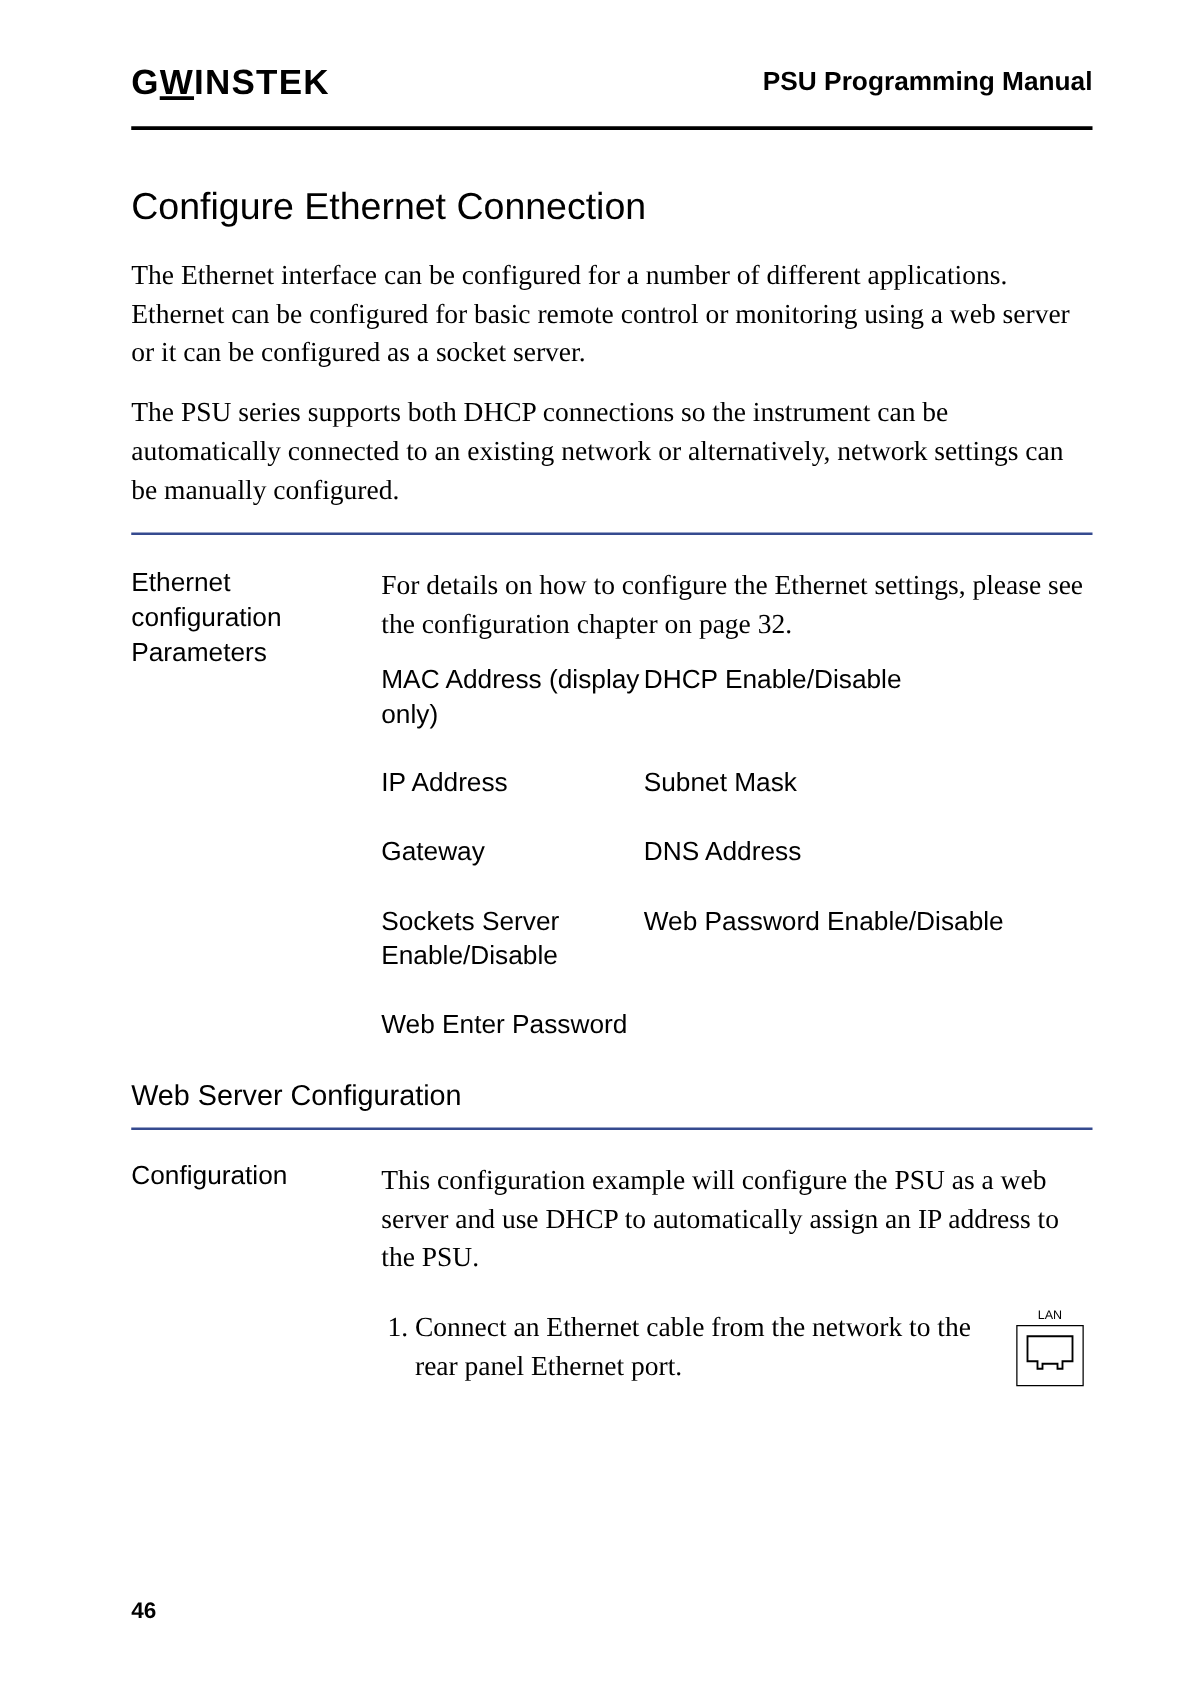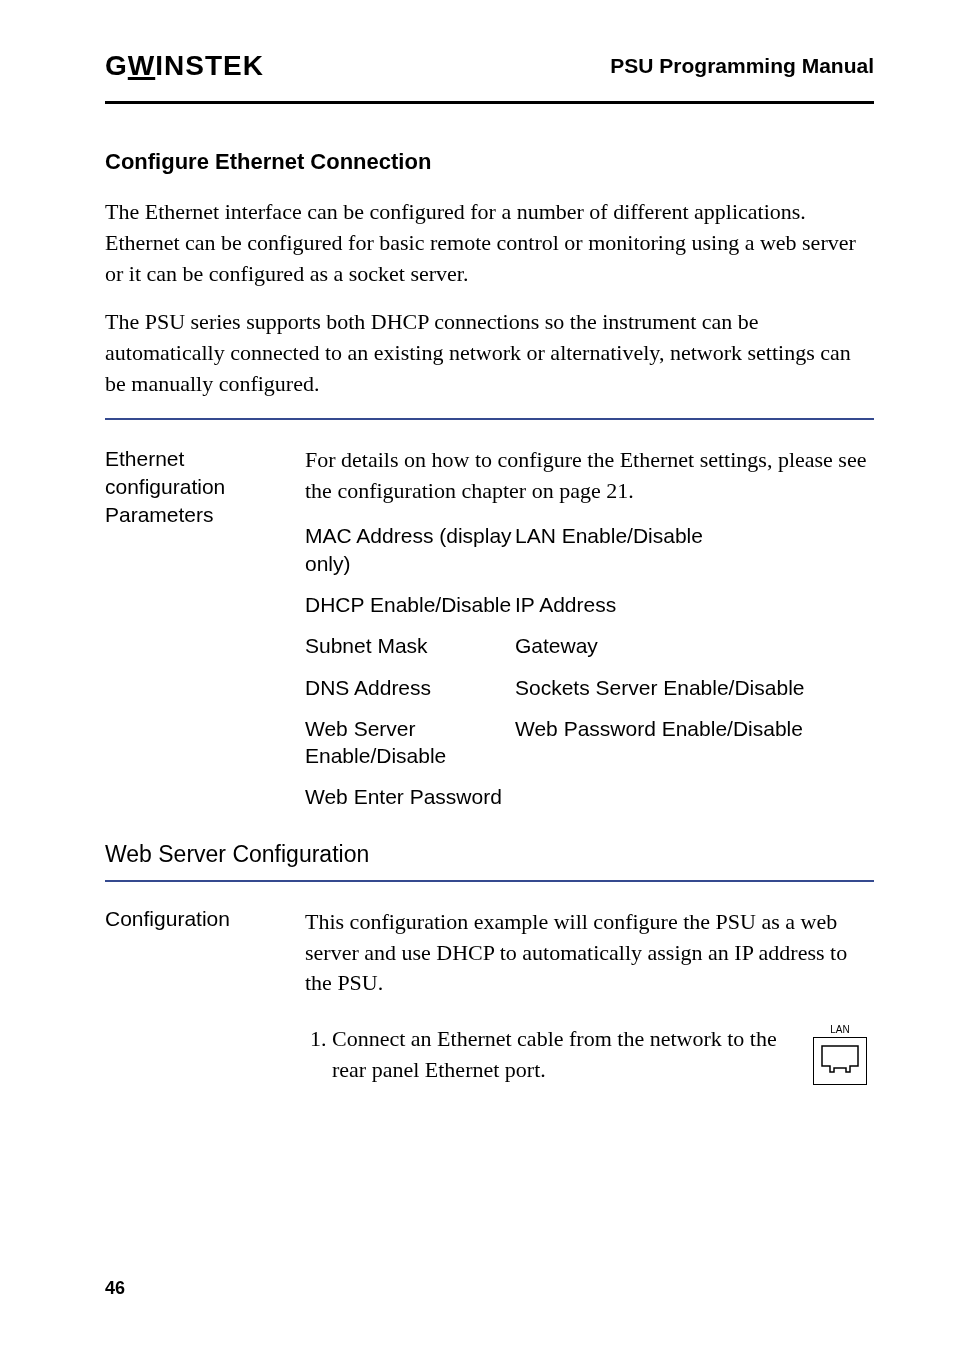--- a/index.html
+++ b/index.html
@@ -33,22 +33,22 @@
       text-decoration: underline;
       text-decoration-thickness: 3px;
     }
     .header-title {
       font-family: Arial, Helvetica, sans-serif;
       font-size: 21px;
       font-weight: bold;
     }
     .section-title {
       font-family: Arial, Helvetica, sans-serif;
-      font-size: 22px;
-      font-weight: bold;
+      font-size: 30px;
+      font-weight: normal;
       margin-bottom: 22px;
     }
     .body-text {
       font-size: 22px;
       line-height: 1.4;
       margin-bottom: 18px;
     }
     .section-divider {
       border: none;
       border-top: 2px solid #354a8f;
@@ -70,21 +70,21 @@
       flex: 1;
     }
     .param-intro {
       font-size: 22px;
       line-height: 1.4;
       margin-bottom: 16px;
     }
     .param-grid {
       display: grid;
       grid-template-columns: 210px 1fr;
-      row-gap: 14px;
+      row-gap: 28px;
       font-family: Arial, Helvetica, sans-serif;
       font-size: 21px;
       line-height: 1.3;
     }
     .param-grid-full {
       grid-column: 1 / 3;
       font-family: Arial, Helvetica, sans-serif;
       font-size: 21px;
     }
     .subsection-title {
@@ -165,31 +165,29 @@
 <div class="section-title">Configure Ethernet Connection</div>
 
 <p class="body-text">The Ethernet interface can be configured for a number of different applications. Ethernet can be configured for basic remote control or monitoring using a web server or it can be configured as a socket server.</p>
 <p class="body-text">The PSU series supports both DHCP connections so the instrument can be automatically connected to an existing network or alternatively, network settings can be manually configured.</p>
 
 <hr class="section-divider">
 
 <div class="param-section">
   <div class="param-label">Ethernet configuration Parameters</div>
   <div class="param-content">
-    <div class="param-intro">For details on how to configure the Ethernet settings, please see the configuration chapter on page 21.</div>
+    <div class="param-intro">For details on how to configure the Ethernet settings, please see the configuration chapter on page 32.</div>
     <div class="param-grid">
       <div>MAC Address (display only)</div>
-      <div>LAN Enable/Disable</div>
       <div>DHCP Enable/Disable</div>
       <div>IP Address</div>
       <div>Subnet Mask</div>
       <div>Gateway</div>
       <div>DNS Address</div>
       <div>Sockets Server Enable/Disable</div>
-      <div>Web Server Enable/Disable</div>
       <div>Web Password Enable/Disable</div>
       <div class="param-grid-full">Web Enter Password</div>
     </div>
   </div>
 </div>
 
 <div class="subsection-title">Web Server Configuration</div>
 <hr class="section-divider">
 
 <div class="config-section">

